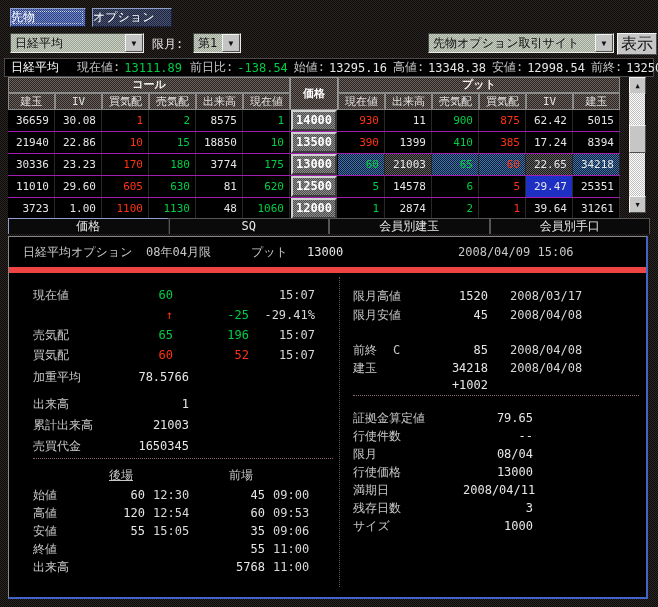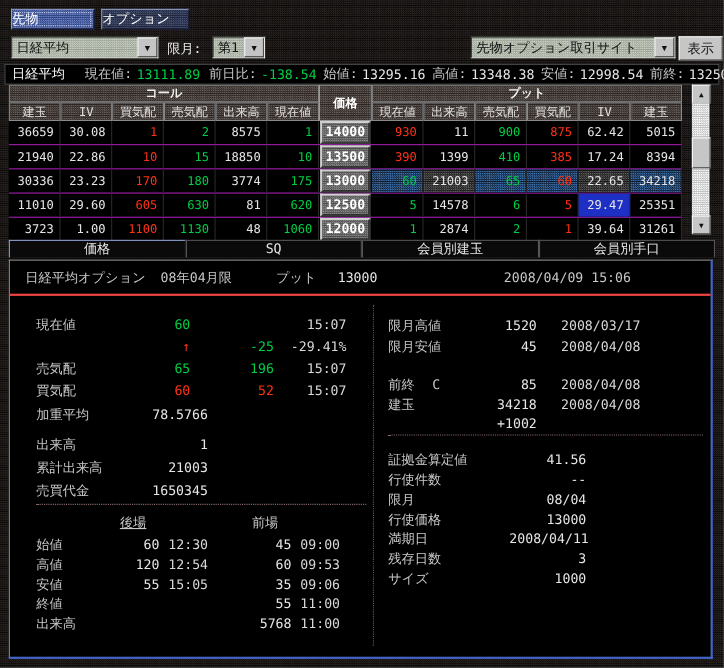--- a/index.html
+++ b/index.html
@@ -25,21 +25,21 @@
   
   .toptab{height:17px;line-height:17px;color:#fff;font-size:12px;
     border:1px solid;border-color:#8fa0cc #1a2040 #1a2040 #8fa0cc;cursor:pointer;}
   .toptab.active{outline:1px dotted #cfd6ee;outline-offset:-4px;}
   .selectbox{height:18px;border:1px solid;border-color:#404840 #e8ece4 #e8ece4 #404840;
     display:flex;align-items:center;cursor:pointer;}
   .selectbox .stext{flex:1;font-size:12px;color:#101010;padding-left:4px;white-space:nowrap;overflow:hidden;}
   .dd-btn{width:16px;height:16px;background:#c4c4c4;border:1px solid;border-color:#f2f2f2 #4d4d4d #4d4d4d #f2f2f2;
     font-size:8px;color:#111;display:flex;align-items:center;justify-content:center;}
   .pushbtn{height:20px;background:#c6c6c6;border:1px solid;border-color:#f2f2f2 #4d4d4d #4d4d4d #f2f2f2;
-    font-size:12px;color:#101010;display:flex;align-items:center;justify-content:center;cursor:pointer;}
+    font-size:16px;color:#101010;display:flex;align-items:center;justify-content:center;cursor:pointer;}
   
   #ticker{left:4px;top:58px;width:648px;height:17px;background:#000;border:1px solid #4a4a4a;
     display:flex;align-items:center;font-size:12px;white-space:nowrap;}
   #ticker span{margin-right:4px;}
   
   #chain{left:8px;top:77px;width:612px;background:#000;font-size:11px;}
   .hrow{display:flex;}
   .ghead{height:14px;line-height:14px;text-align:center;color:#f0f0f0;font-weight:bold;border:1px solid #8a8a8a;}
   .chead{width:46px;height:15px;line-height:15px;text-align:center;color:#e0e0e0;border:1px solid #8a8a8a;}
   .pricehead{width:46px;height:31px;line-height:31px;text-align:center;color:#fff;font-weight:bold;border:1px solid #9a9a9a;}
@@ -57,21 +57,21 @@
   
   #dtabs{left:8px;top:218px;width:642px;height:17px;display:flex;}
   .dtab{flex:1;height:15px;line-height:15px;text-align:center;font-size:12px;color:#e8e8e8;
     background:#0a0a0a;border:1px solid #555;border-bottom:none;cursor:pointer;}
   .dtab.active{border-color:#8fa0cc #222 #222 #8fa0cc;}
   
   #panel{left:8px;top:236px;width:640px;height:363px;background:#000;
     border:1px solid #888;border-right:2px solid #4464c8;border-bottom:2px solid #4464c8;
     font-size:12px;box-sizing:border-box;}
   #ptitle{position:absolute;left:0;top:0;width:100%;height:30px;line-height:30px;
-    border-bottom:2px solid #ef4444;white-space:nowrap;}
+    border-bottom:6px solid #ef4444;white-space:nowrap;}
   #ptitle span{position:absolute;}
   .lrow{position:absolute;left:24px;display:flex;height:18px;line-height:18px;white-space:nowrap;}
   .l-lbl{width:76px;color:#c8c8c8;}
   .l-v1{width:64px;text-align:right;}
   .l-v2{width:76px;text-align:right;}
   .l-vt{width:66px;text-align:right;color:#d8d8d8;}
   .l-vw{width:80px;text-align:right;color:#e6e6e6;}
   .vol-lbl{width:100px;color:#c8c8c8;}
   .vol-v{width:56px;text-align:right;color:#e6e6e6;}
   .s-lbl{width:76px;color:#c8c8c8;}
@@ -370,21 +370,21 @@
   </div>
   <div class="rrow" style="top:139px;">
     <span class="r-lbl"></span>
     <span class="r-v">+1002</span>
   </div>
 
   <div class="hdash" style="left:344px;top:158px;width:286px;"></div>
 
   <div class="rrow" style="top:172px;">
     <span class="r2-lbl">証拠金算定値</span>
-    <span class="r2-v">41.56</span>
+    <span class="r2-v">79.65</span>
   </div>
   <div class="rrow" style="top:190px;">
     <span class="r2-lbl">行使件数</span>
     <span class="r2-v">--</span>
   </div>
   <div class="rrow" style="top:208px;">
     <span class="r2-lbl">限月</span>
     <span class="r2-v">08/04</span>
   </div>
   <div class="rrow" style="top:226px;">

